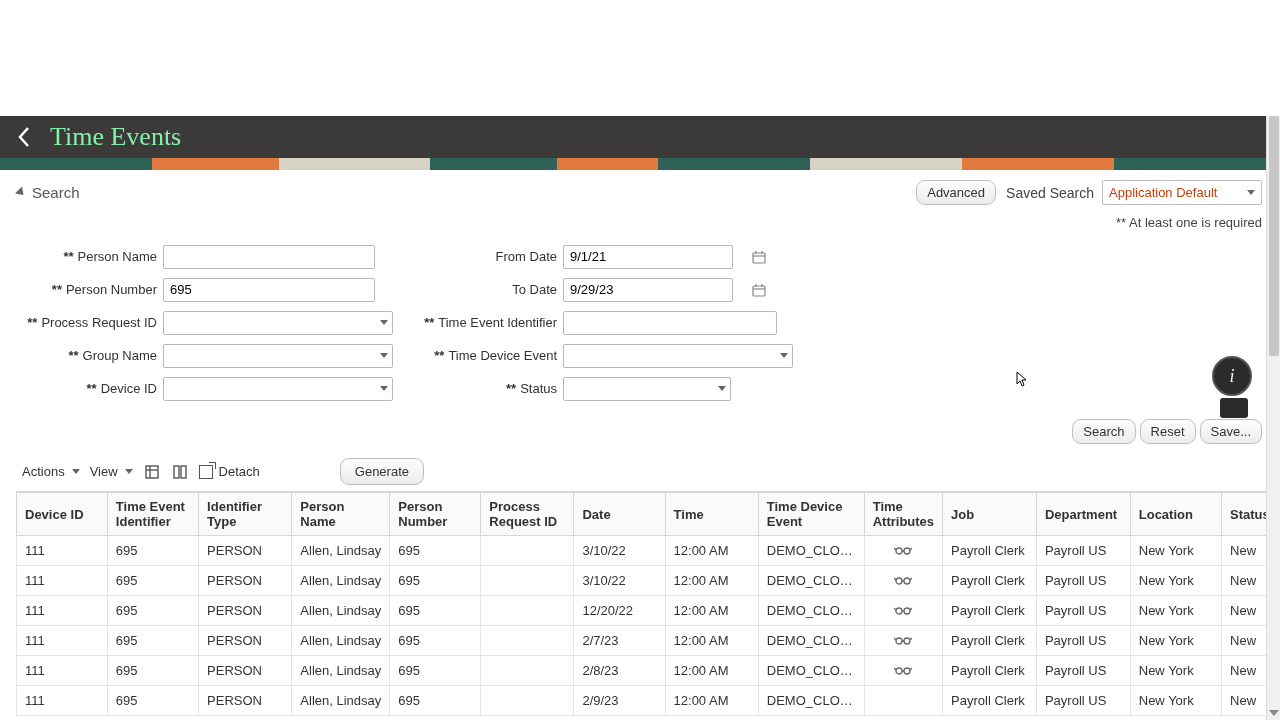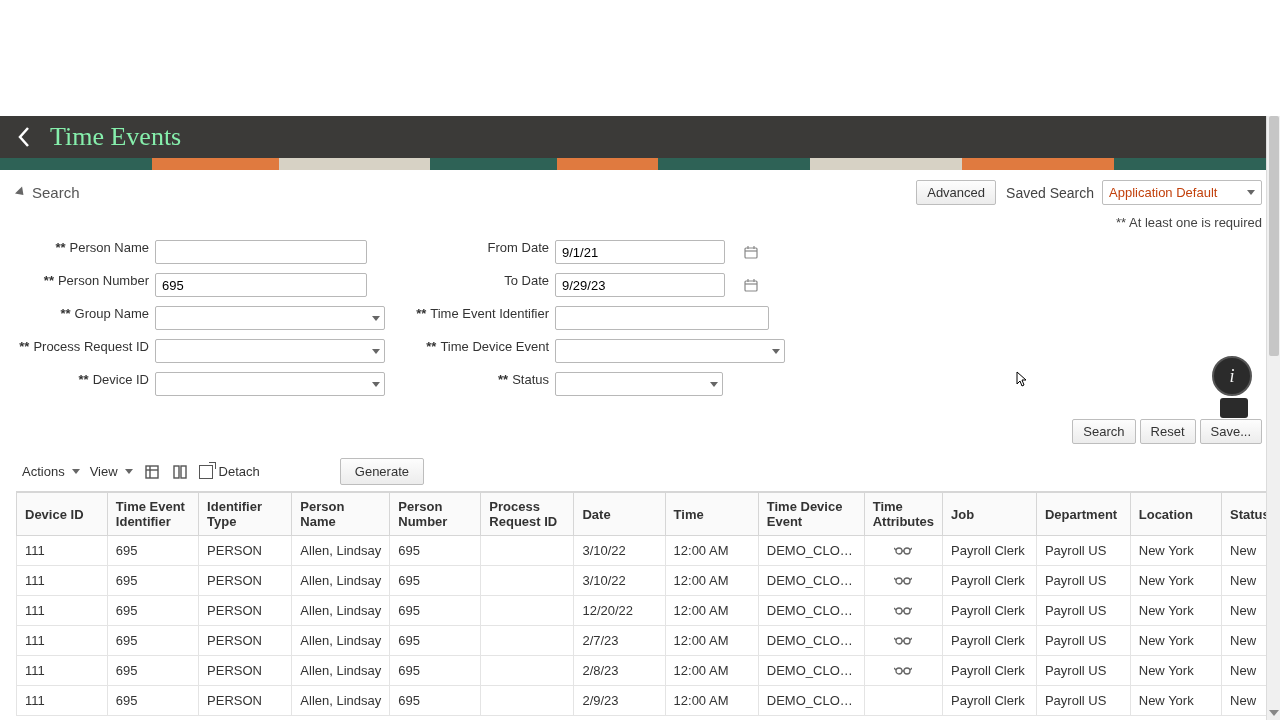--- a/index.html
+++ b/index.html
@@ -8,31 +8,31 @@
   .header-bar { height: 42px; background: #3b3a38; color: #86efac; display: flex; align-items: center; padding-left: 12px; font-family: Georgia, 'Times New Roman', serif; font-size: 26px; }
   .header-bar .back-chev { width: 24px; height: 24px; margin-right: 14px; display: flex; align-items: center; justify-content: center; cursor: pointer; }
   .header-bar .back-chev svg { width: 14px; height: 22px; stroke: #fff; stroke-width: 2.5; fill: none; }
   .banner-strip { height: 12px; background: linear-gradient(90deg,#2e6256 0%,#2e6256 12%,#e07a3f 12%,#e07a3f 22%,#d7d2c5 22%,#d7d2c5 34%,#2e6256 34%,#2e6256 44%,#e07a3f 44%,#e07a3f 52%,#2e6256 52%,#2e6256 64%,#d7d2c5 64%,#d7d2c5 76%,#e07a3f 76%,#e07a3f 88%,#2e6256 88%); width: 1266px; }
   .content { width: 1266px; background: #fff; }
   .search-header { display: flex; align-items: center; padding: 10px 4px 6px 16px; }
   .search-header .tri-down { width:0;height:0;border-left:5px solid transparent;border-right:5px solid transparent;border-top:7px solid #666;margin-right:6px; }
   .search-header .tri-down.rot { transform: rotate(-45deg); }
   .search-header .search-title { font-size: 15px; color: #555; }
   .search-header .spacer { flex: 1; }
-  .btn { background: linear-gradient(#fdfdfd,#ececec); border: 1px solid #bdbdbd; border-radius: 2px; padding: 4px 10px; font-size: 13px; color: #333; cursor: pointer; }
+  .btn { background: linear-gradient(#fdfdfd,#ececec); border: 1px solid #bdbdbd; border-radius: 9px; padding: 4px 10px; font-size: 13px; color: #333; cursor: pointer; }
   .saved-search-label { margin: 0 8px 0 10px; color: #444; font-size: 14px; }
   .saved-search-select { display: inline-flex; align-items: center; border: 1px solid #bdbdbd; border-radius: 2px; background: #fff; padding: 4px 6px; font-size: 13px; color: #c2410c; min-width: 160px; justify-content: space-between; }
   .saved-search-select .chev { margin-left: 8px; }
   .chev { width:0;height:0;border-left:4px solid transparent;border-right:4px solid transparent;border-top:5px solid #666; display:inline-block;}
   .required-note { text-align: right; padding: 4px 4px 6px 0; color: #444; font-size: 13px; }
   .form-area { display: flex; padding: 4px 0 6px 0; }
   .form-col { display: flex; flex-direction: column; }
   .form-col.left { width: 395px; }
   .form-col.right { width: 400px; }
-  .field-row { display: flex; height: 33px; }
+  .field-row { display: flex; align-items: center; height: 33px; padding-left: 8px; }
   .field-label { text-align: right; padding-right: 6px; font-size: 13px; color: #333; }
   .form-col.left .field-label { width: 155px; }
   .form-col.right .field-label { width: 160px; }
   .req-stars { color: #333; font-weight: bold; margin-right: 4px; }
   .text-input { height: 24px; border: 1px solid #b8b8b8; border-radius: 2px; padding: 2px 6px; font-size: 13px; background: #fff; }
   .form-col.left .text-input, .form-col.left .combo { width: 212px; }
   .form-col.right .text-input { width: 214px; }
   .combo { display: inline-flex; align-items: center; justify-content: space-between; height: 24px; border: 1px solid #b8b8b8; border-radius: 2px; background: #fff; padding: 0 4px 0 6px; font-size: 13px; cursor: pointer; }
   .combo.small { width: 168px; }
   .combo.med { width: 230px; }
@@ -102,28 +102,28 @@
     <div class="form-col left">
       <div class="field-row">
         <span class="field-label"><span class="req-stars">**</span><span>Person Name</span></span>
         <input class="text-input" value="" style="">
       </div>
       <div class="field-row">
         <span class="field-label"><span class="req-stars">**</span><span>Person Number</span></span>
         <input class="text-input" value="695" style="">
       </div>
       <div class="field-row">
-        <span class="field-label"><span class="req-stars">**</span><span>Group Name</span></span>
+        <span class="field-label"><span class="req-stars">**</span><span>Process Request ID</span></span>
         <span class="combo" style="width:230px">
             <span></span>
             <span class="chev"></span>
           </span>
       </div>
       <div class="field-row">
-        <span class="field-label"><span class="req-stars">**</span><span>Process Request ID</span></span>
+        <span class="field-label"><span class="req-stars">**</span><span>Group Name</span></span>
         <span class="combo" style="width:230px">
             <span></span>
             <span class="chev"></span>
           </span>
       </div>
       <div class="field-row">
         <span class="field-label"><span class="req-stars">**</span><span>Device ID</span></span>
         <span class="combo" style="width:230px">
             <span></span>
             <span class="chev"></span>

